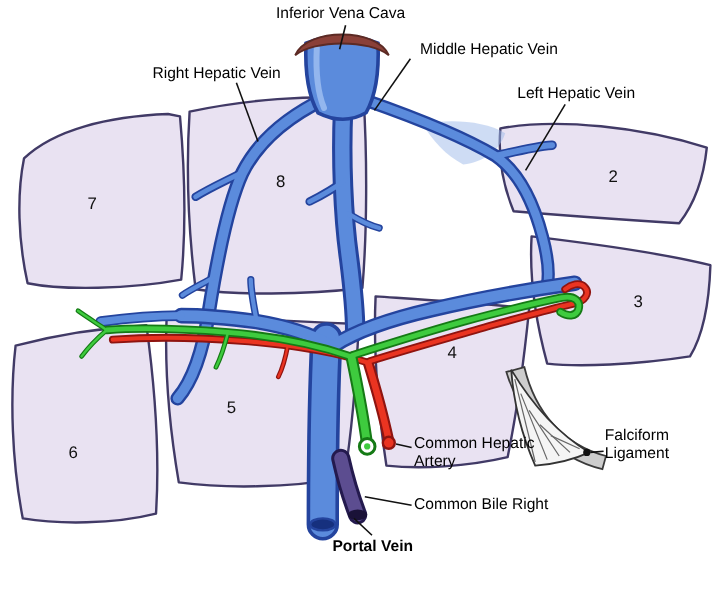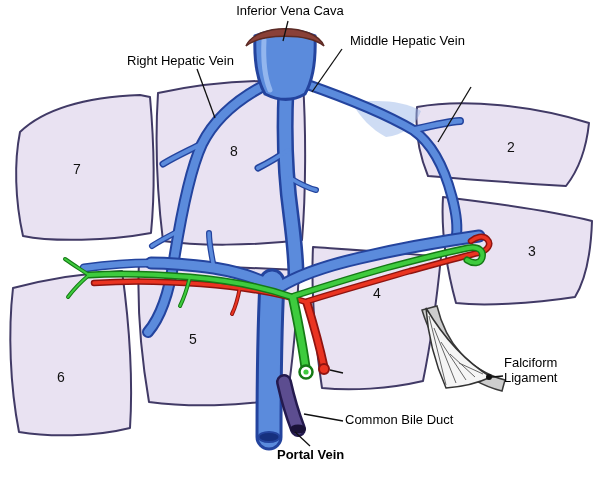--- a/index.html
+++ b/index.html
@@ -5,21 +5,21 @@
   html,body{margin:0;padding:0;background:#fff;}
   .stage{
     position:relative;width:600px;height:496px;background:#fff;overflow:hidden;
     font-family:"Liberation Sans",sans-serif;
   }
   .stage svg{position:absolute;left:0;top:0;}
   .lbl{
     position:absolute;font-size:13px;color:#000;line-height:1.18;
     white-space:pre-line;
   }
-  .lbl.center{text-align:center;}
+  .lbl.center{}
   .seg-num{
     position:absolute;font-size:14px;color:#111;
   }
 </style>
 </head>
 <body>
 
 <div class="stage">
 
 <svg width="600" height="496" viewBox="0 0 600 496">
@@ -168,26 +168,29 @@
   </g>
   <circle cx="489" cy="377" r="3" fill="#111"></circle>
 </svg>
 
 <div class="lbl center" style="left:230px;top:3px;width:120px;">Inferior Vena Cava</div>
 
 <div class="lbl" style="left:330px;top:33px;margin-left:20px;">Middle Hepatic Vein</div>
 
 <div class="lbl" style="left:127px;top:53px;">Right Hepatic Vein</div>
 
+<div class="lbl" style="left:431px;top:70px;">Left Hepatic Vein</div>
 
 <div class="lbl" style="left:504px;top:355px;">Falciform
 Ligament</div>
 
-
-<div class="lbl" style="left:345px;top:412px;">Common Bile Duct</div>
+<div class="lbl" style="left:345px;top:361px;">Common Hepatic
+Artery</div>
+
+<div class="lbl" style="left:345px;top:412px;">Common Bile Right</div>
 
 <div class="lbl" style="left:277px;top:447px;font-weight:bold;">Portal Vein</div>
 
 <span class="seg-num" style="left:73px;top:161px;">7</span>
 <span class="seg-num" style="left:230px;top:143px;">8</span>
 <span class="seg-num" style="left:507px;top:139px;">2</span>
 <span class="seg-num" style="left:528px;top:243px;">3</span>
 <span class="seg-num" style="left:373px;top:285px;">4</span>
 <span class="seg-num" style="left:189px;top:331px;">5</span>
 <span class="seg-num" style="left:57px;top:369px;">6</span>

